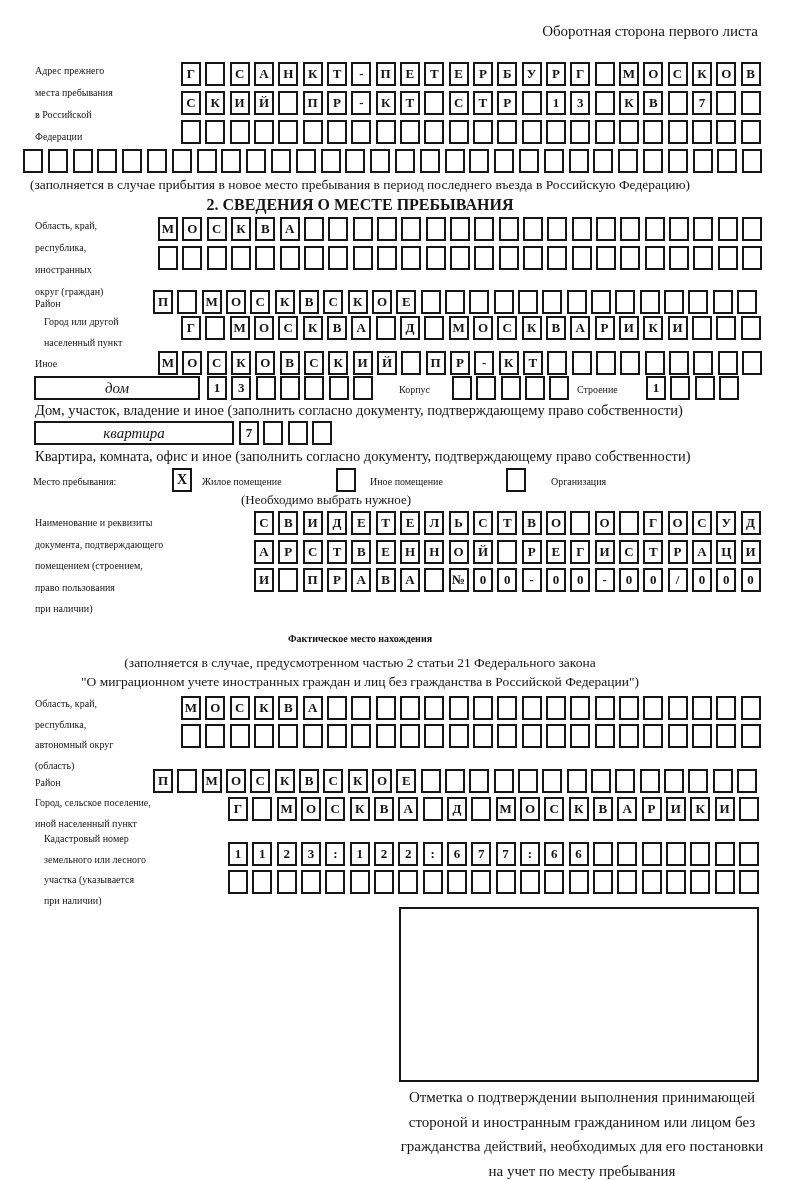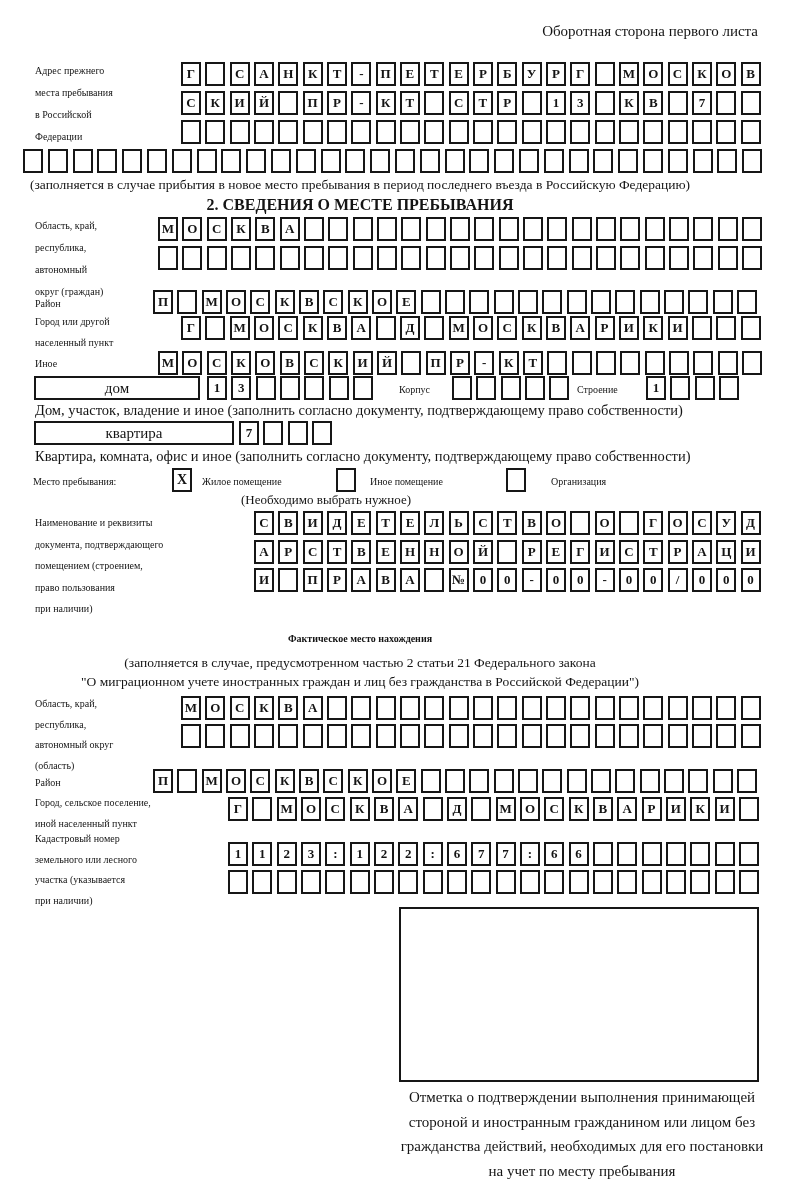--- a/index.html
+++ b/index.html
@@ -1,38 +1,38 @@
 <!DOCTYPE html>
 <html><head>
 <meta charset="utf-8">
 <style>
   html,body{margin:0;padding:0;background:#fff;}
   .page{position:relative;width:800px;height:1180px;background:#fff;overflow:hidden;
         font-family:"Liberation Serif","DejaVu Serif",serif;color:#141414;}
   .abs{position:absolute;}
   .lbl{font-size:10px;line-height:21px;white-space:nowrap;}
   .lh22{line-height:22px;}
-  .lh21{line-height:20.5px;}
+  .lh21{line-height:20.5px;margin-left:9px;}
   .lh216{line-height:21.6px;}
   .lh205{line-height:20.5px;}
   .note{font-size:13.5px;white-space:nowrap;}
   .notebig{font-size:14.5px;white-space:nowrap;}
   .smallnote{font-size:13px;white-space:nowrap;}
   .center{left:0;width:720px;text-align:center;font-family:Liberation Serif, serif;}
   .hdr{left:400px;top:23px;width:358px;text-align:right;font-size:15px;}
   .title{font-size:16px;font-weight:bold;}
   .title2{font-size:10px;font-weight:bold;}
   .boxrow{display:flex;gap:4.33px;}
   .boxrow.wide{gap:4.8px;}
   .cell{flex:none;width:20px;height:24px;border:2px solid #161616;box-sizing:border-box;
         font-size:13px;font-weight:bold;line-height:20px;text-align:center;}
   .checkbox{width:20px;height:24px;border:2px solid #161616;box-sizing:border-box;
         font-size:14px;font-weight:bold;line-height:20px;text-align:center;}
   .labelbox{height:24px;border:2px solid #161616;box-sizing:border-box;display:flex;
-        align-items:center;justify-content:center;font-size:15px;}
+        align-items:center;justify-content:center;font-size:15px;font-style:italic;}
   .stampbox{width:360px;height:175px;border:2px solid #161616;box-sizing:border-box;}
   .caption{font-size:15px;line-height:24.5px;text-align:center;white-space:nowrap;}
 </style>
 </head>
 <body>
 
 <div class="page">
 
   <div class="abs hdr">Оборотная сторона первого листа</div>
 
@@ -152,21 +152,21 @@
       <span class="cell"></span>
       <span class="cell"></span>
     </div>
   <div class="abs note center" style="top:177px">(заполняется в случае прибытия в новое место пребывания в период последнего въезда в Российскую Федерацию)</div>
 
   <div class="abs title center" style="top:196px">2. СВЕДЕНИЯ О МЕСТЕ ПРЕБЫВАНИЯ</div>
 
   <div class="abs lbl lh22" style="left:35px;top:215px">
       <div>Область, край,</div>
       <div>республика,</div>
-      <div>автономный</div>
+      <div>иностранных</div>
       <div>округ (граждан)</div>
     </div>
   <div class="abs boxrow" style="left:158px;top:217px">
       <span class="cell">М</span>
       <span class="cell">О</span>
       <span class="cell">С</span>
       <span class="cell">К</span>
       <span class="cell">В</span>
       <span class="cell">А</span>
       <span class="cell"></span>

